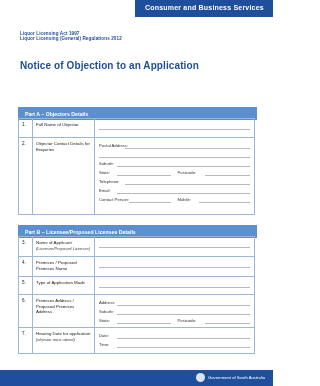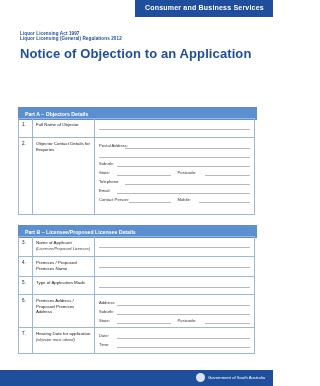--- a/index.html
+++ b/index.html
@@ -30,21 +30,21 @@
   }
   
   .hdr{
     position:absolute;left:20px;top:31px;width:230px;
   }
   .hdr .small{
     font-size:4.6px;color:#1f4e9c;font-weight:bold;line-height:5.4px;
     letter-spacing:.1px;
   }
   .hdr .title{
-    font-size:13px;color:#1f4e9c;font-weight:bold;margin-top:4px;
+    font-size:10px;color:#1f4e9c;font-weight:bold;margin-top:18px;
     letter-spacing:.1px;white-space:nowrap;
   }
   
   .secbar{
     position:absolute;left:18px;width:237px;height:11px;
     background:#5b8fd0;
     border:0.5px solid #5b8fd0;
   }
   .secbar span{
     position:absolute;left:6px;top:2.5px;

